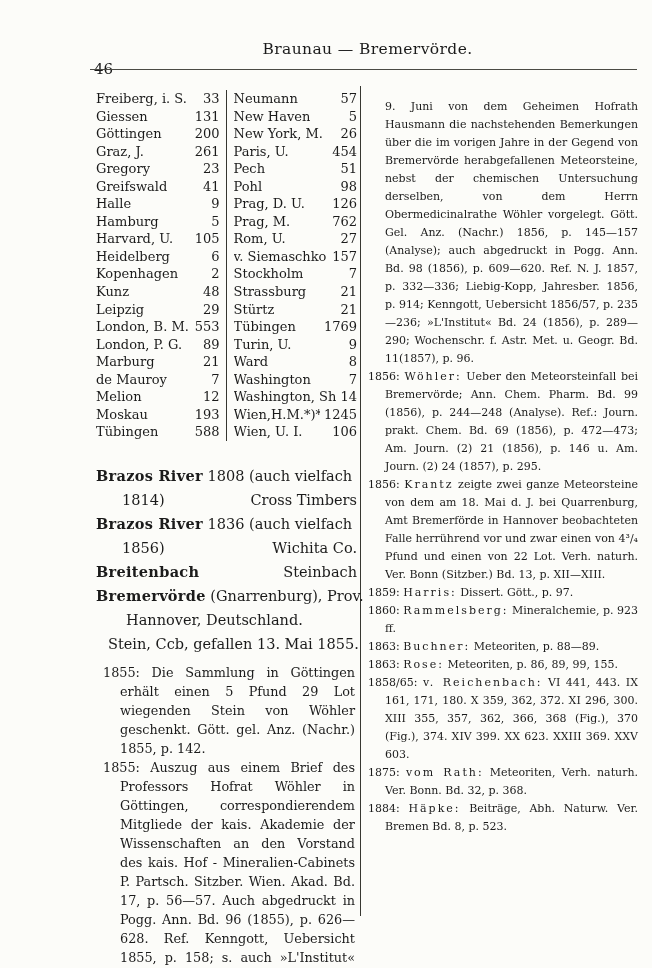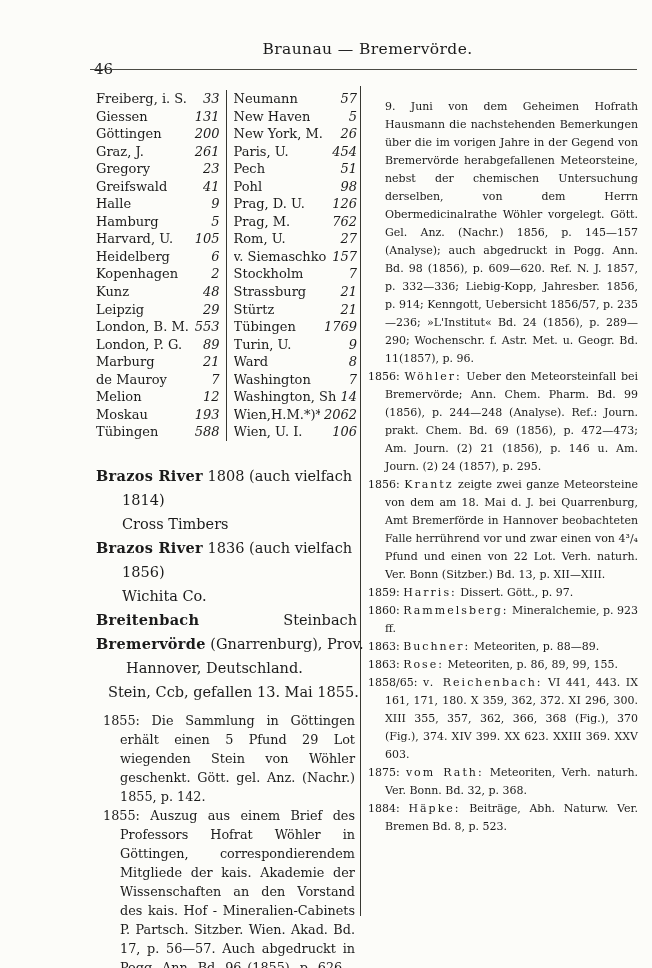--- a/index.html
+++ b/index.html
@@ -17,26 +17,26 @@
   .col-divider{left:360px;top:86px;width:1px;height:830px;background:#383832;}
   
   .col-left{left:96px;top:90px;width:261px;}
   .col-right{left:368px;top:91px;width:270px;}
   
   .t-row{display:flex;font-size:13px;line-height:17.55px;white-space:nowrap;}
   .t-half{flex:1;display:flex;justify-content:space-between;min-width:0;}
   .t-half.first{padding-right:6px;}
   .t-half.second{border-left:1px solid #35352f;padding-left:7px;margin-left:0;}
   .t-name{overflow:hidden;}
-  .t-val{text-align:center;padding-left:4px;font-style:italic;}
+  .t-val{text-align:center;padding-left:4px;}
   
   .hw-block{margin-top:23px;font-size:14.5px;line-height:24px;}
   .hw-line{display:flex;justify-content:space-between;white-space:nowrap;}
   .hw-bold{font-weight:bold;letter-spacing:.3px;}
-  .ind1{padding-left:26px;flex-direction:column;}
+  .ind1{padding-left:26px;}
   .ind2{padding-left:30px;}
   .ind3{padding-left:12px;}
   
   .refs{margin-top:7px;}
   .col-left .refs{margin-left:7px;width:252px;font-size:12.8px;line-height:19px;}
   .col-right .refs{font-size:11px;line-height:18px;}
   p.ref{margin:0;text-align:justify;padding-left:17px;text-indent:-17px;}
   p.ref.cont{text-indent:0;}
   .sp{letter-spacing:2px;}
   span.year:empty,span.sp:empty{display:none;}
@@ -235,21 +235,21 @@
             <span class="t-val">14</span>
           </span>
       </div>
         <div class="t-row">
         <span class="t-half first">
             <span class="t-name">Moskau</span>
             <span class="t-val">193</span>
           </span>
         <span class="t-half second">
             <span class="t-name">Wien,H.M.*)**)</span>
-            <span class="t-val">2062</span>
+            <span class="t-val">1245</span>
           </span>
       </div>
         <div class="t-row">
         <span class="t-half first">
             <span class="t-name">Tübingen</span>
             <span class="t-val">588</span>
           </span>
         <span class="t-half second">
             <span class="t-name">Wien, U. I.</span>
             <span class="t-val">106</span>

